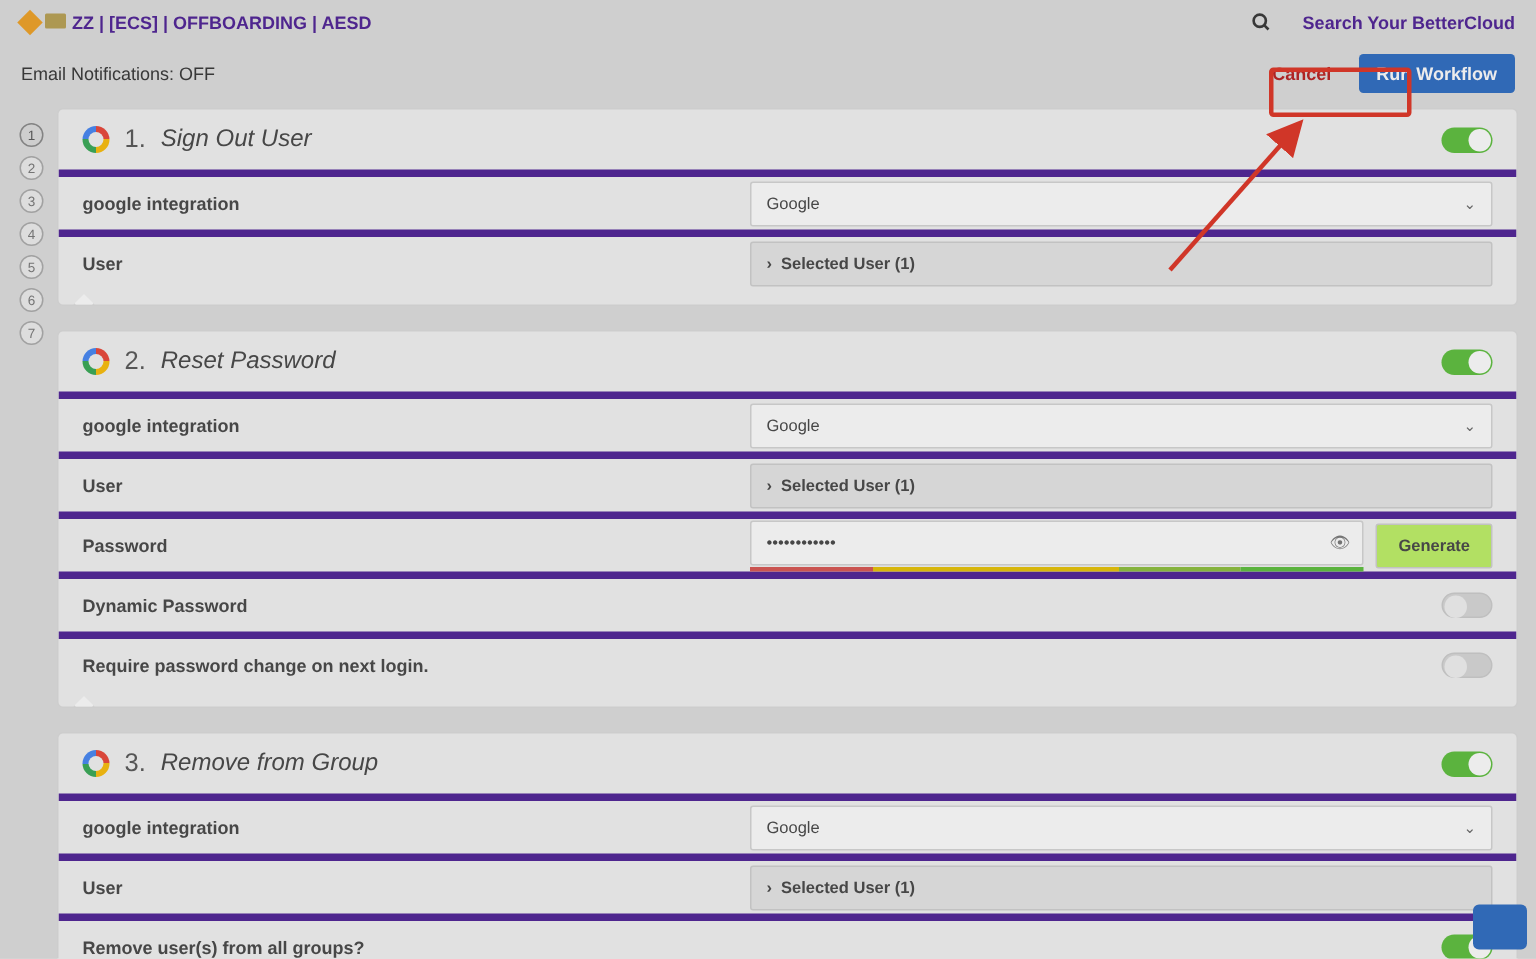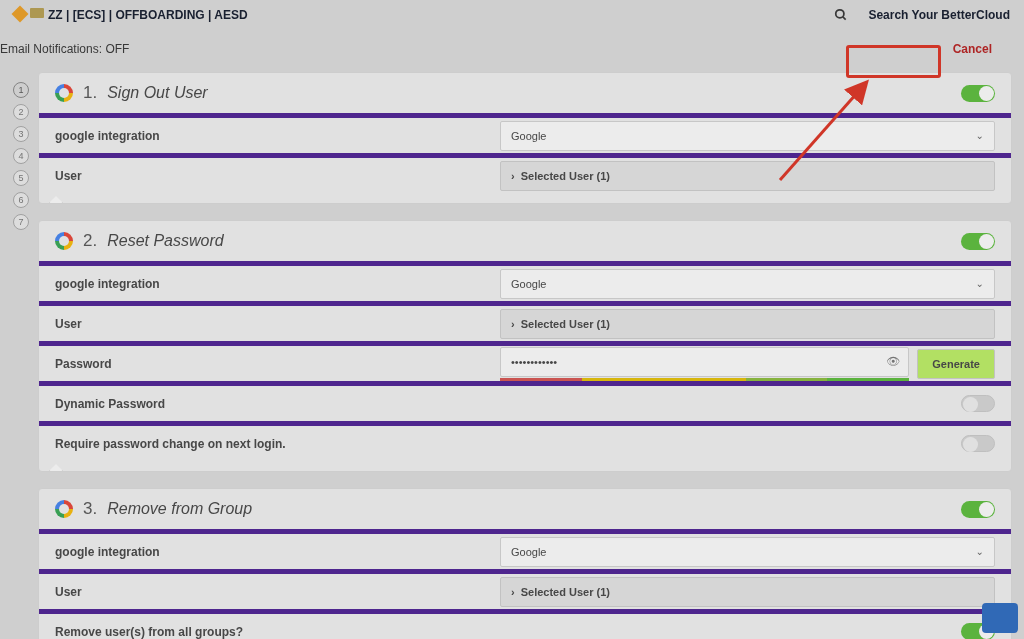--- a/index.html
+++ b/index.html
@@ -1,29 +1,29 @@
 <!DOCTYPE html>
 <html><head>
 <meta charset="utf-8">
 <style>
   * { box-sizing: border-box; margin: 0; padding: 0; font-family: "Segoe UI", Arial, sans-serif; }
   body { width: 1024px; height: 639px; background: #dedede; overflow: hidden; position: relative; }
   .overlay { position: absolute; inset: 0; background: rgba(100,100,100,0.12); pointer-events:none; }
 
   
-  .topbar { display:flex; padding: 8px 14px; font-size: 12px; color:#0f172a; }
+  .topbar { display:flex; align-items:center; padding: 8px 14px; font-size: 12px; color:#4c1d95; }
   .topbar .icons { display:flex; gap:4px; margin-right:4px; }
   .topbar .title { font-weight:600; }
   .topbar .spacer { flex:1; }
   .topbar .search { display:flex; align-items:center; gap:20px; font-weight:600; cursor:pointer; }
   .breadcrumb-icon { width:12px; height:12px; background:#f0a020; transform:rotate(45deg); }
   .breadcrumb-icon2 { width:14px; height:10px; background:#b8a050; border-radius:1px; }
 
   
-  .actions-row { display:flex; align-items:center; padding: 6px 14px 6px 0; font-size:12px; color:#333; }
+  .actions-row { display:flex; align-items:center; padding: 6px 14px 6px 14px; font-size:12px; color:#333; }
   .actions-row .spacer { flex:1; }
   .btn { padding: 6px 12px; font-size:12px; border-radius:3px; cursor:pointer; border:none; }
   .btn-cancel { background:transparent; color:#b91c1c; font-weight:600; margin-right:6px; }
   .btn-schedule { background:#fff; border:1px solid #bcd; color:#2a6ac2; font-weight:600; margin-right:6px; display:inline-flex; align-items:center; gap:6px; position:relative; }
   .btn-run { background:#2a6ac2; color:#fff; font-weight:600; }
   .highlight-box { position:absolute; border:3px solid #e03020; border-radius:3px; pointer-events:none; }
   .arrow-svg { position:absolute; pointer-events:none; }
   .cal-icon { width:12px; height:12px; background:#2a6ac2; border-radius:2px; position:relative; }
   .cal-icon::before { content:""; position:absolute; top:2px; left:2px; right:2px; height:2px; background:#fff; }
 
@@ -90,20 +90,21 @@
       </svg>
     <span>Search Your BetterCloud</span>
   </div>
 </div>
 
 <div class="actions-row">
   <span>Email Notifications:</span>&nbsp;
   <span>OFF</span>
   <div class="spacer"></div>
   <button class="btn btn-cancel">Cancel</button>
+  <button class="btn btn-run">Run Workflow</button>
 </div>
 
 <div class="main">
   <div class="timeline" id="timeline">
       <div class="dot active">1</div>
       <div class="dot">2</div>
       <div class="dot">3</div>
       <div class="dot">4</div>
       <div class="dot">5</div>
       <div class="dot">6</div>

